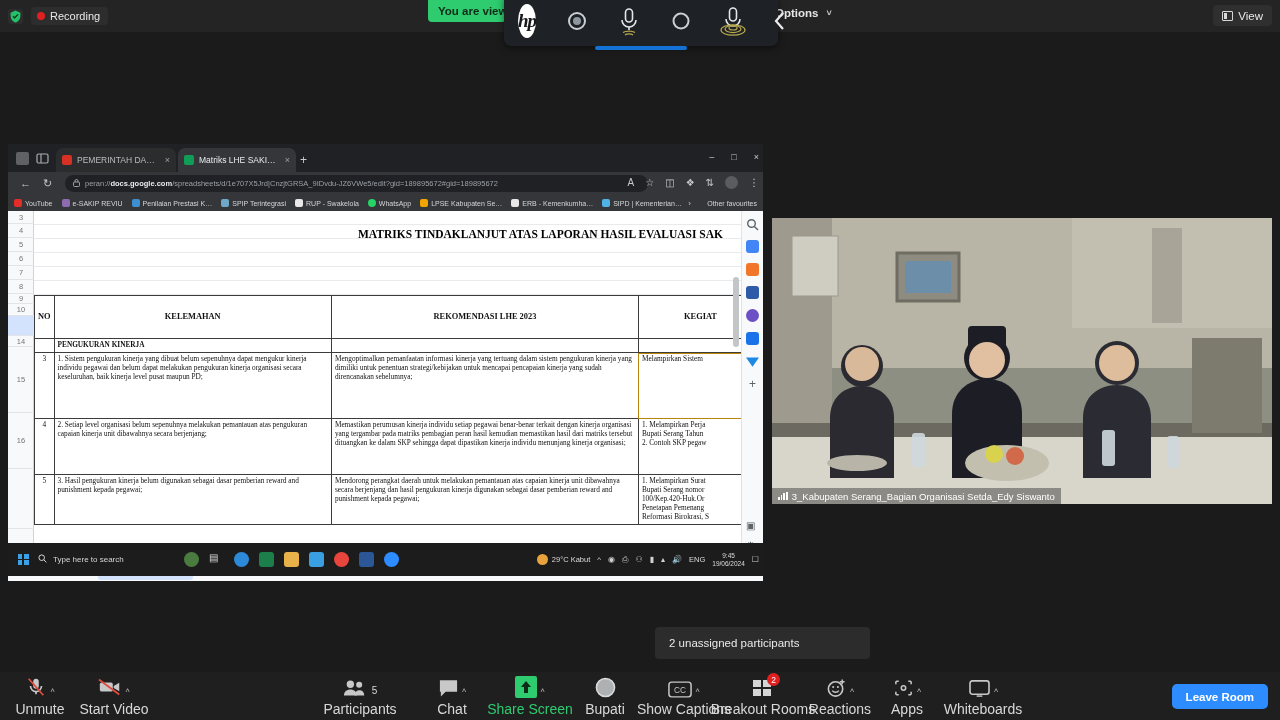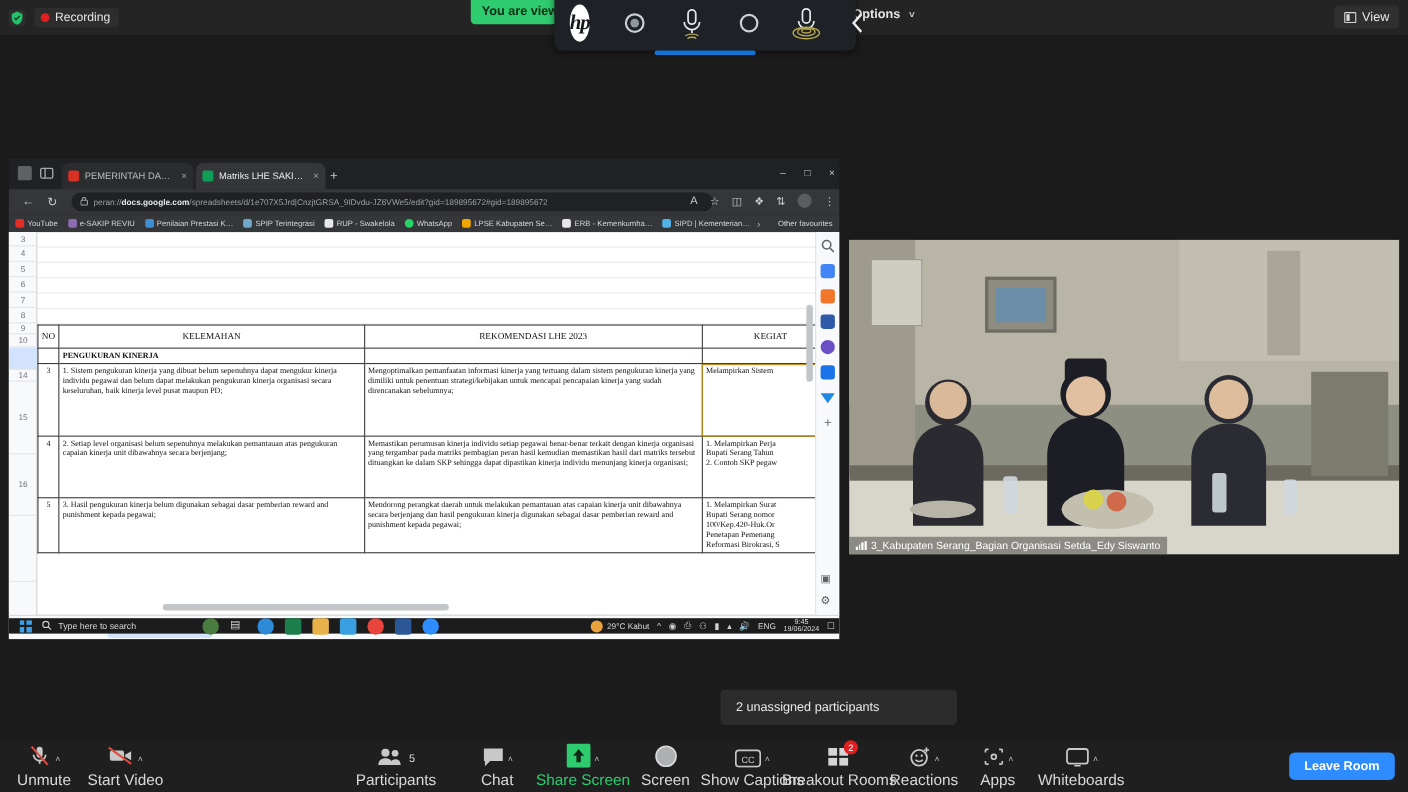--- a/index.html
+++ b/index.html
@@ -137,21 +137,21 @@
     position: absolute; left: 350px; top: 17px; font-family: "Liberation Serif", serif;
     font-weight: bold; font-size: 11.5px; color: #000; white-space: nowrap;
   }
 
   table.mx { position: absolute; left: 26px; top: 84px; border-collapse: collapse; table-layout: fixed; }
   table.mx td, table.mx th {
     border: 1px solid #3c3c3c; vertical-align: top;
     font-family: "Liberation Serif", serif; font-size: 7.3px; color: #111;
     padding: 2px 3px; line-height: 1.22;
   }
-  table.mx th { text-align: center; font-weight: normal; font-size: 8.4px; vertical-align: middle; padding: 5px 3px; margin-left: 24px;}
+  table.mx th { text-align: center; font-weight: bold; font-size: 8.4px; vertical-align: middle; padding: 16px 3px; margin-left: 24px;}
   td.ctr { text-align: center; font-size: 7.6px; }
   td.bold { font-weight: bold; font-size: 8px; border-top: none; }
   .col-no { width: 16px; }
   .col-kel { width: 280px; }
   .col-rek { width: 310px; }
   .col-keg { width: 125px; }
   .sel-cell { outline: 1.3px solid #b8860b; outline-offset: -1.3px; }
 
   .sheets-sidebar {
     position: absolute; right: 0; top: 0; width: 22px; height: 100%;
@@ -168,21 +168,21 @@
   }
   .stb-ic { color: #5f6368; font-size: 12px; }
   .sheet-tab {
     background: #d3e3fd; color: #0b57d0; font-size: 8.5px; font-weight: bold;
     padding: 4px 9px; border-radius: 3px; display: flex; align-items: center; gap: 6px;
   }
   .sheet-tab .carett { font-size: 7px; }
 
   
   .taskbar {
-    position: absolute; left: 0; bottom: 0; width: 755px; height: 14px;
+    position: absolute; left: 0; bottom: 0; width: 755px; height: 33px;
     background: #1c1c1c; display: flex; align-items: center;
   }
   .tb-start { width: 30px; display:flex; align-items:center; justify-content:center;}
   .win-logo { width: 11px; height: 11px; display:grid; grid-template-columns:1fr 1fr; grid-template-rows:1fr 1fr; gap:1.3px;}
   .win-logo i { background:#3aa0e8; display:block;}
   .tb-search { display: flex; align-items: center; gap: 6px; width: 140px; color: #d6d6d6; font-size: 8px; }
   .tb-apps { display: flex; align-items: center; gap: 10px; margin-left: 6px; }
   .tb-app { width: 15px; height: 15px; border-radius: 3px; }
   .tray { position: absolute; right: 4px; display: flex; align-items: center; gap: 7px; color: #dcdcdc; font-size: 7.5px; }
   .tray i { font-style: normal; font-size: 8px; color: #d2d2d2; }
@@ -423,20 +423,21 @@
         <div class="rowhdr" style="top:69px;height:14px">8</div>
         <div class="rowhdr" style="top:83px;height:10px">9</div>
         <div class="rowhdr" style="top:93px;height:12px">10</div>
         <div class="rowhdr sel" style="top:105px;height:20px"></div>
         <div class="rowhdr" style="top:125px;height:11px">14</div>
         <div class="rowhdr" style="top:136px;height:66px">15</div>
         <div class="rowhdr" style="top:202px;height:56px">16</div>
         <div class="rowhdr" style="top:258px;height:60px"></div>
       </div>
 
+      <div class="matrix-title">MATRIKS TINDAKLANJUT ATAS LAPORAN HASIL EVALUASI SAK</div>
 
       <table class="mx">
         <colgroup>
             <col class="col-no">
             <col class="col-kel">
             <col class="col-rek">
             <col class="col-keg">
           </colgroup>
         <tbody>
             <tr>
@@ -678,21 +679,21 @@
       </span>
       <span class="zb-lbl green">Share Screen</span>
     </div>
 
     <div class="zb-item" style="left:573px">
       <span class="zb-icon-row">
         <svg width="21" height="21" viewBox="0 0 22 22">
           <circle cx="11" cy="11" r="9.5" fill="#aeb0b2" stroke="#d8dadb" stroke-width="1.6"></circle>
         </svg>
       </span>
-      <span class="zb-lbl">Screen</span>
+      <span class="zb-lbl">Bupati</span>
     </div>
 
     <div class="zb-item" style="left:646px;width:76px">
       <span class="zb-icon-row">
         <svg width="24" height="17" viewBox="0 0 26 18">
           <rect x="1" y="1" width="24" height="16" rx="3" fill="none" stroke="#c8c8c8" stroke-width="1.6"></rect>
           <text x="13" y="13" font-size="9" fill="#c8c8c8" text-anchor="middle" font-family="Liberation Sans">CC</text>
         </svg>
         <span class="caret">˄</span>
       </span>

